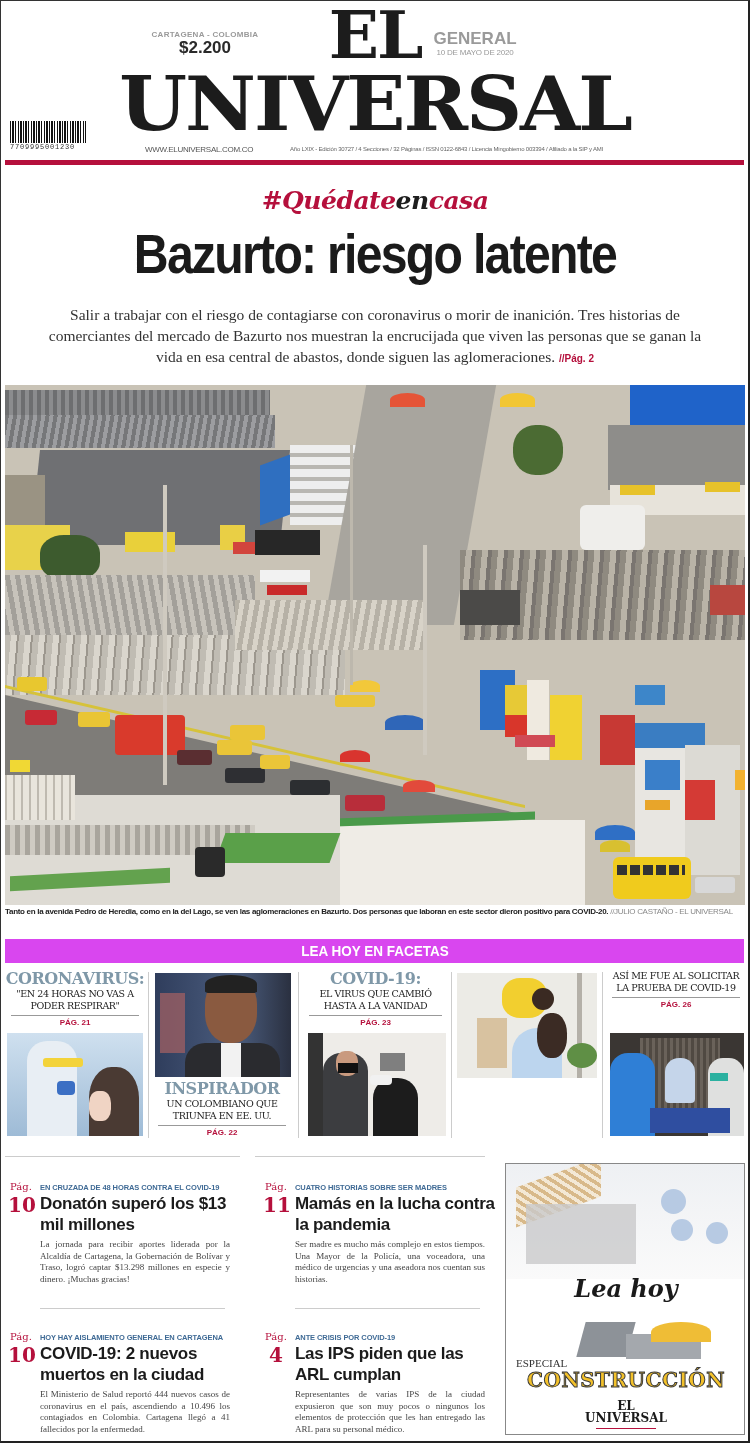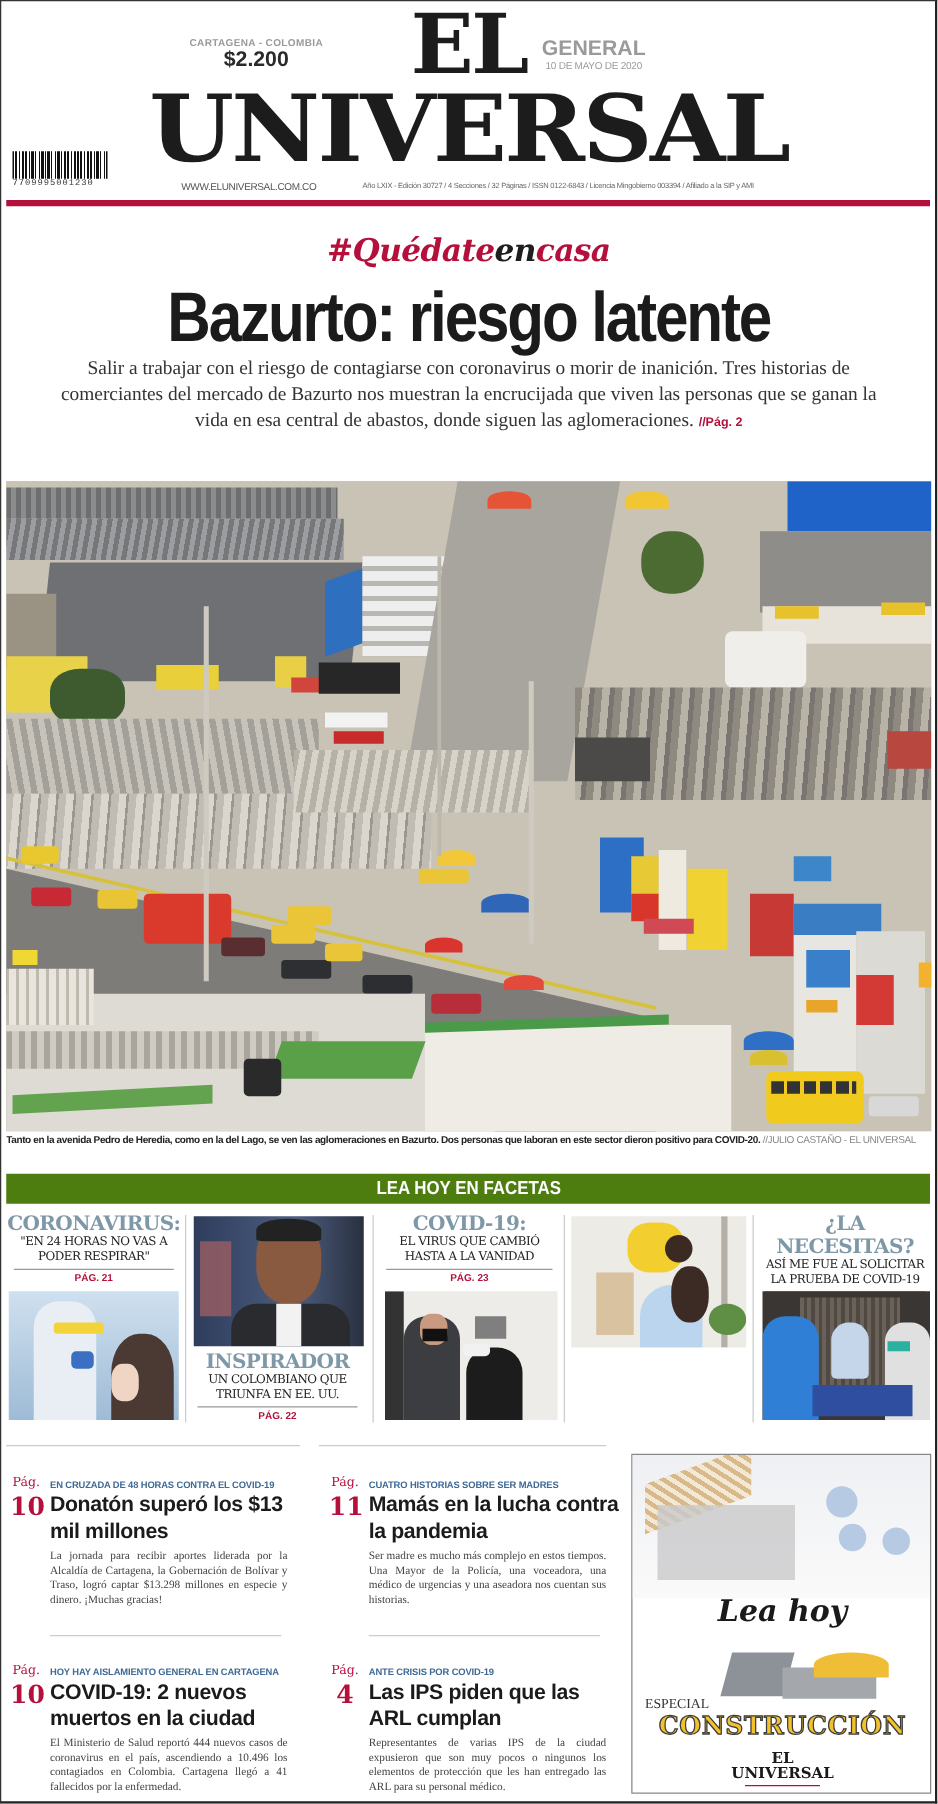--- a/index.html
+++ b/index.html
@@ -22,31 +22,31 @@
   .barcode-bars { height: 22px; width: 76px; background: repeating-linear-gradient(90deg, #111 0 1px, #fff 1px 2px, #111 2px 4px, #fff 4px 5px, #111 5px 6px, #fff 6px 8px, #111 8px 9px, #fff 9px 10px, #111 10px 12px, #fff 12px 13px); }
   .barcode-num { font-size: 7px; font-family: "Liberation Mono", monospace; color: #333; letter-spacing: 0.8px; line-height: 8px; }
   .website { position: absolute; left: 145px; top: 145px; font-size: 8px; color: #555; letter-spacing: -0.3px; }
   .edition { position: absolute; left: 290px; top: 146px; font-size: 6px; color: #666; letter-spacing: -0.2px; }
   .rule-red { position: absolute; left: 5px; top: 160px; width: 739px; height: 5px; background: #b5103c; }
 
   
   .kicker { position: absolute; left: 0; top: 186px; width: 750px; text-align: center; font-family: "DejaVu Serif", serif; font-style: italic; font-weight: bold; font-size: 25px; color: #b5103c; letter-spacing: -0.5px; }
   .kicker .dark { color: #1e1e1e; }
   .headline { position: absolute; left: 0; top: 214px; width: 750px; text-align: center; font-family: "Liberation Sans", sans-serif; font-weight: bold; font-size: 56px; color: #1b1b1b; letter-spacing: -2px; transform: scaleX(0.86); transform-origin: center; line-height: 80px; }
-  .deck { position: absolute; left: 40px; top: 284px; width: 670px; text-align: center; font-family: "Liberation Serif", serif; font-size: 15.5px; line-height: 21px; color: #333; }
+  .deck { position: absolute; left: 40px; top: 304px; width: 670px; text-align: center; font-family: "Liberation Serif", serif; font-size: 15.5px; line-height: 21px; color: #333; }
   .deck .pg { font-family: "Liberation Sans", sans-serif; font-weight: bold; color: #b5103c; font-size: 10px; }
 
   
   .photo { position: absolute; left: 5px; top: 385px; width: 740px; height: 520px; overflow: hidden; background: #bdb8ad; }
   .ph { position: absolute; }
   .caption { position: absolute; left: 5px; top: 907px; width: 740px; font-size: 8px; font-weight: bold; color: #222; letter-spacing: -0.3px; white-space: nowrap; overflow: hidden; }
   .caption .credit { font-weight: normal; color: #888; }
 
   
-  .facetas-bar { position: absolute; left: 5px; top: 939px; width: 739px; height: 24px; background: #4d7c0f; color: #fff; text-align: center; font-weight: bold; font-size: 15px; line-height: 24px; letter-spacing: 0; transform-origin: center; }
+  .facetas-bar { position: absolute; left: 5px; top: 939px; width: 739px; height: 24px; background: #d946ef; color: #fff; text-align: center; font-weight: bold; font-size: 15px; line-height: 24px; letter-spacing: 0; transform-origin: center; }
   .facetas-bar span { display: inline-block; transform: scaleX(0.9); }
   .tease { position: absolute; top: 970px; height: 168px; }
   .tease-title { font-family: "DejaVu Serif", serif; font-weight: bold; color: #7f98a8; text-align: center; font-size: 16px; line-height: 18px; letter-spacing: -0.5px; }
   .tease-sub { font-family: "DejaVu Serif", serif; color: #222; text-align: center; font-size: 9.5px; line-height: 12px; letter-spacing: -0.4px; }
   .tease-rule { height: 1px; background: #999; margin: 3px 6px 2px; }
   .tease-pg { text-align: center; font-size: 8px; font-weight: bold; color: #b5103c; }
   .tease-img { position: absolute; overflow: hidden; }
   .vsep { position: absolute; top: 972px; width: 1px; height: 166px; background: #ccc; }
 
   
@@ -259,21 +259,20 @@
     <div class="ph" style="left:45px;top:5px;width:45px;height:40px;background:#f2cf2f;border-radius:40%;"></div>
     <div class="ph" style="left:75px;top:15px;width:22px;height:22px;background:#3a2a22;border-radius:50%;"></div>
     <div class="ph" style="left:55px;top:55px;width:50px;height:50px;background:#bcd5ee;border-radius:25px 25px 0 0;"></div>
     <div class="ph" style="left:80px;top:40px;width:30px;height:45px;background:#3b2b24;border-radius:45%;"></div>
     <div class="ph" style="left:110px;top:70px;width:30px;height:25px;background:#5f8f45;border-radius:50%;"></div>
   </div>
 </div>
 <div class="vsep" style="left:602px;"></div>
 
 <div class="tease" style="left:606px;width:140px;">
-  <div class="tease-title">¿LA NECESITAS?</div>
   <div class="tease-sub">ASÍ ME FUE AL SOLICITAR LA PRUEBA DE COVID-19</div>
   <div class="tease-rule"></div>
   <div class="tease-pg">PÁG. 26</div>
   <div class="tease-img" style="left:4px;top:63px;width:134px;height:103px;background:#3a3633;" title="medical workers in protective gear">
     <div class="ph" style="left:30px;top:5px;width:80px;height:70px;background:repeating-linear-gradient(90deg,#6a625a 0 3px,#504942 3px 6px);"></div>
     <div class="ph" style="left:0;top:20px;width:45px;height:83px;background:#2f7fd6;border-radius:18px 18px 0 0;"></div>
     <div class="ph" style="left:55px;top:25px;width:30px;height:45px;background:#c5d5ea;border-radius:14px 14px 4px 4px;"></div>
     <div class="ph" style="left:98px;top:25px;width:36px;height:78px;background:#dfe0df;border-radius:15px 15px 0 0;"></div>
     <div class="ph" style="left:100px;top:40px;width:18px;height:8px;background:#2bb1a0;"></div>
     <div class="ph" style="left:40px;top:75px;width:80px;height:25px;background:#2f4ea0;"></div>

